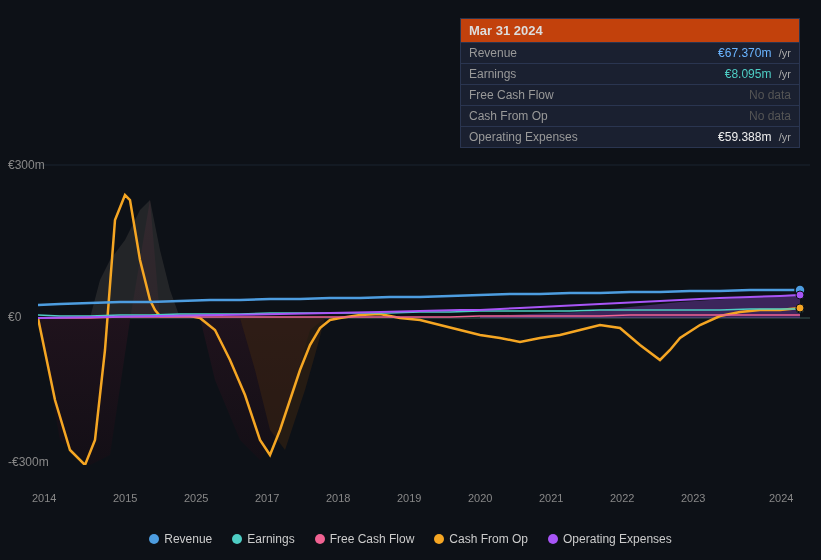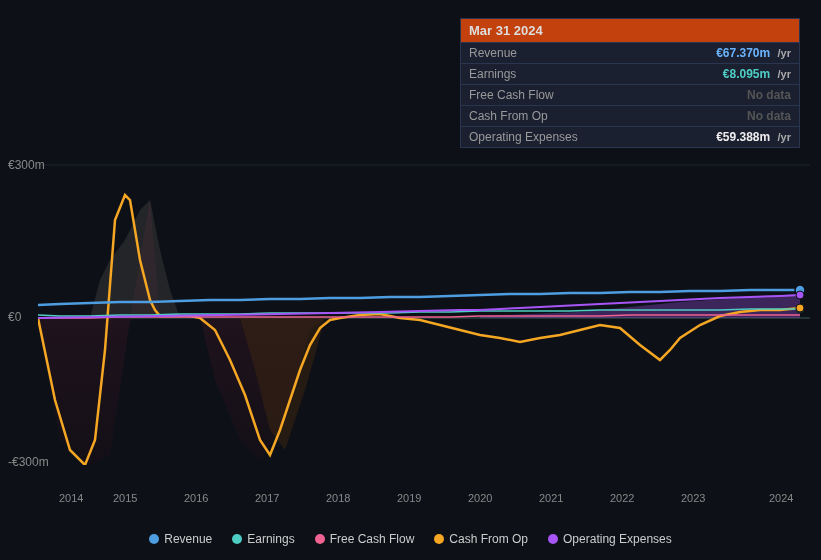--- a/index.html
+++ b/index.html
@@ -39,21 +39,21 @@
       font-weight: bold;
     }
     .tooltip-row {
       display: flex;
       justify-content: space-between;
       padding: 3px 8px;
       border-top: 1px solid #2a3550;
       align-items: center;
     }
     .tooltip-label { color: #999; }
-    .tooltip-value { color: #eee; font-weight: bold; }
+    .tooltip-value { color: #eee; }
     .tooltip-value.blue { color: #6ab4ff; }
     .tooltip-value.green { color: #4ecdc4; }
     .tooltip-sub { color: #aaa; font-size: 11px; margin-left: 4px; }
     .no-data { color: #555; }
 
     
     .y-label {
       position: absolute;
       color: #888;
       font-size: 12px;
@@ -159,23 +159,23 @@
 
     <circle cx="800" cy="309" r="4" fill="#4ecdc4" stroke="#0d1117" stroke-width="1"></circle>
     <circle cx="800" cy="295" r="4" fill="#a855f7" stroke="#0d1117" stroke-width="1"></circle>
     <circle cx="800" cy="308" r="4" fill="#f5a623" stroke="#0d1117" stroke-width="1"></circle>
   </svg>
 
   <div class="y-label" style="top: 158px;">€300m</div>
   <div class="y-label" style="top: 310px;">€0</div>
   <div class="y-label" style="top: 455px;">-€300m</div>
 
-  <div class="x-label" style="left: 59px;">2014</div>
+  <div class="x-label" style="left: 32px;">2014</div>
   <div class="x-label" style="left: 113px;">2015</div>
-  <div class="x-label" style="left: 184px;">2016</div>
+  <div class="x-label" style="left: 184px;">2025</div>
   <div class="x-label" style="left: 255px;">2017</div>
   <div class="x-label" style="left: 326px;">2018</div>
   <div class="x-label" style="left: 397px; margin-top: 19px;">2019</div>
   <div class="x-label" style="left: 468px;">2020</div>
   <div class="x-label" style="left: 539px;">2021</div>
   <div class="x-label" style="left: 610px;">2022</div>
   <div class="x-label" style="left: 681px;">2023</div>
   <div class="x-label" style="left: 769px;">2024</div>
 
   <div class="tooltip-box">

